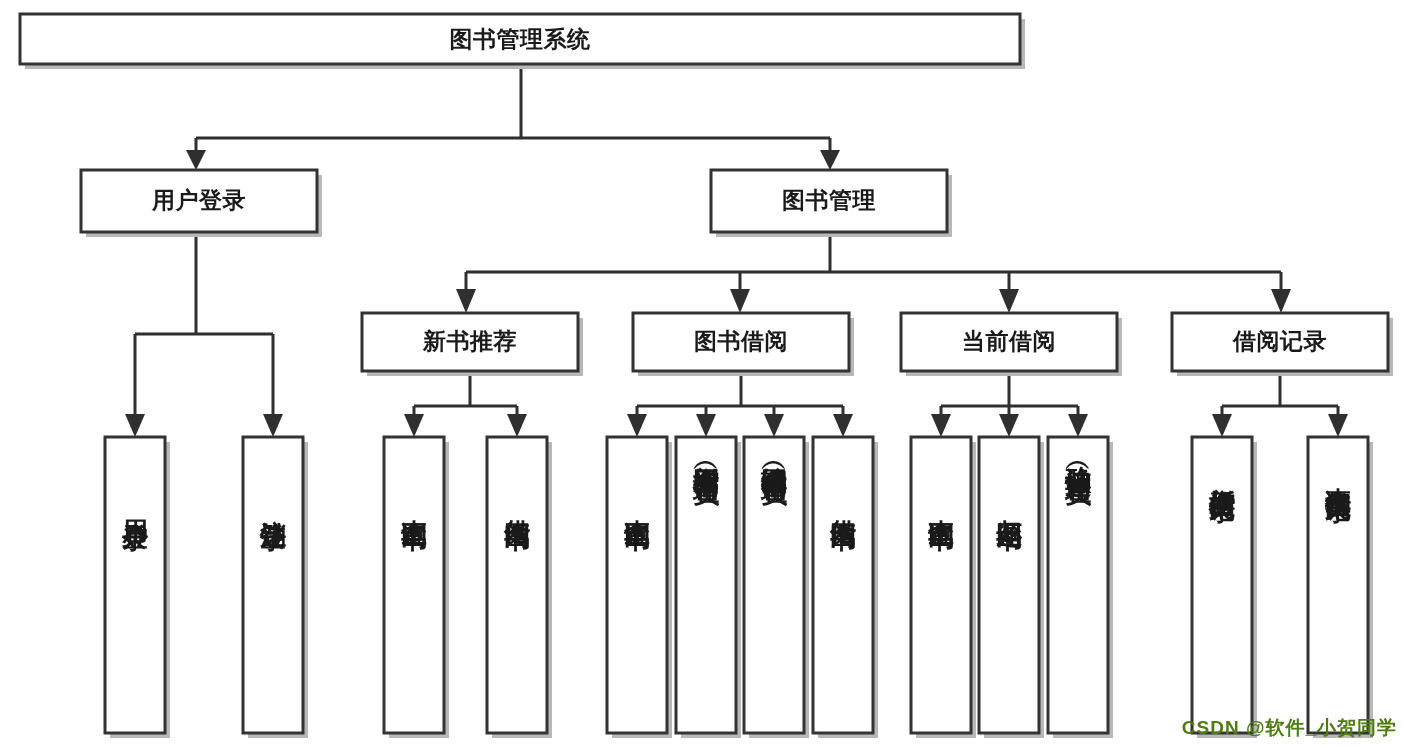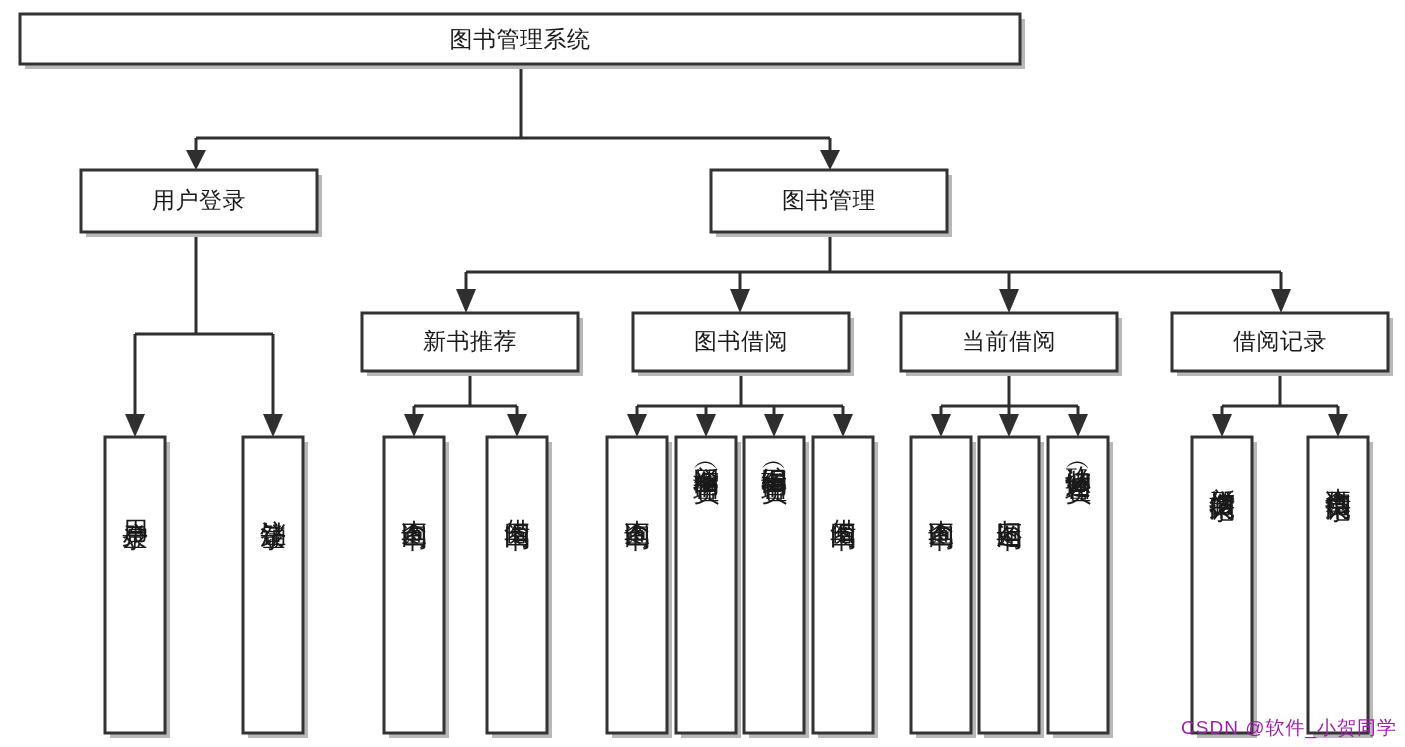--- a/index.html
+++ b/index.html
@@ -13,20 +13,21 @@
     font-family: "Liberation Sans", "DejaVu Sans", sans-serif;
     overflow: hidden;
     position: relative;
   }
   #diagram-root {
     position: absolute;
     left: 0;
     top: 0;
     width: 1405px;
     height: 747px;
+    font-weight: bold;
   }
   svg.diagram {
     display: block;
     width: 1405px;
     height: 747px;
   }
   .node-box {
     fill: #ffffff;
     stroke: #333333;
     stroke-width: 3;
@@ -69,21 +70,21 @@
     line-height: 1.05;
     letter-spacing: 2px;
     white-space: nowrap;
   }
   .watermark {
     position: absolute;
     right: 8px;
     bottom: 6px;
     font-family: "Liberation Sans", "DejaVu Sans", sans-serif;
     font-size: 19px;
-    color: #a21caf;
+    color: #4d7c0f;
     letter-spacing: 1px;
     white-space: nowrap;
   }
 </style>
 </head>
 <body>
 
 <div id="diagram-root">
 
   <svg class="diagram" viewBox="0 0 1405 747" xmlns="http://www.w3.org/2000/svg">

